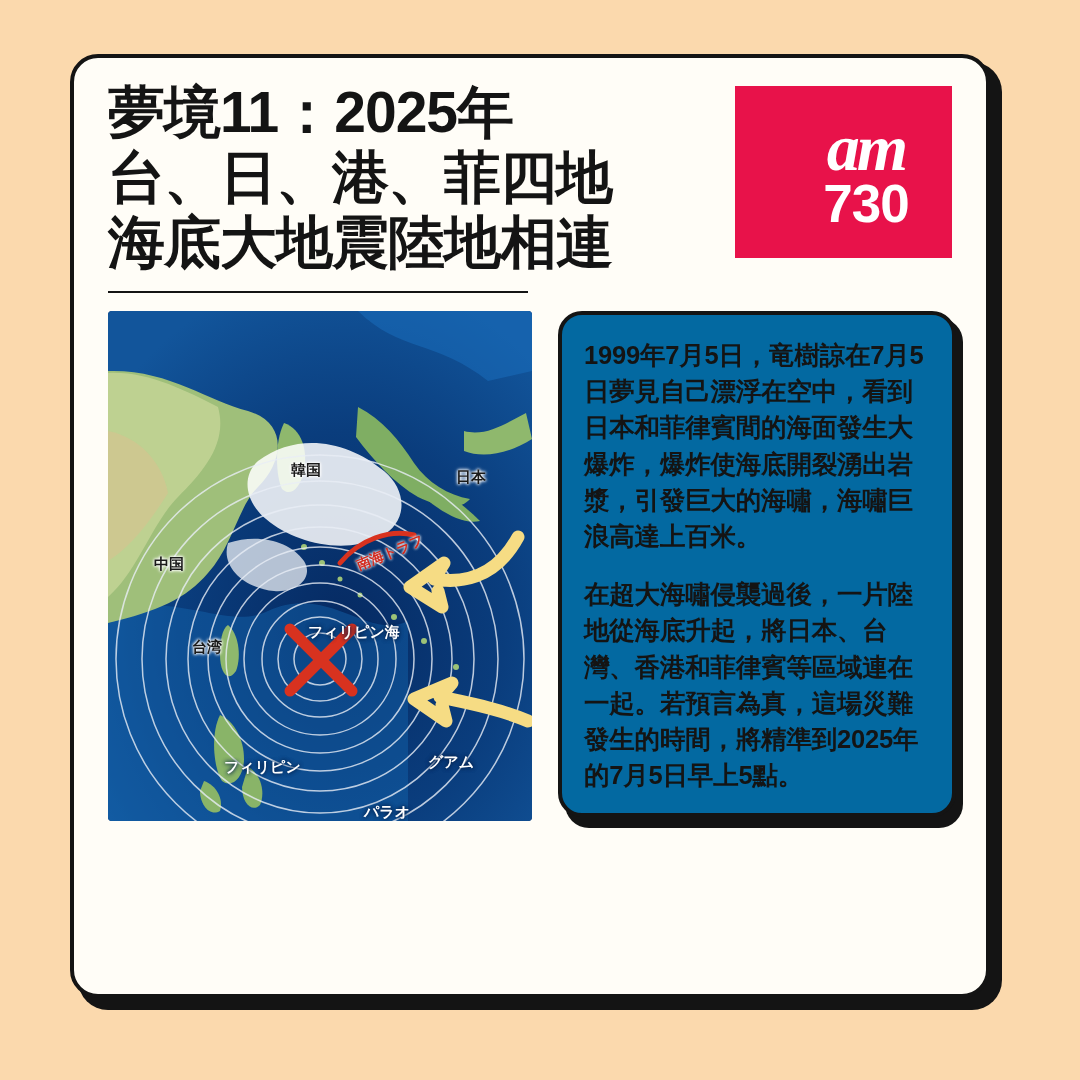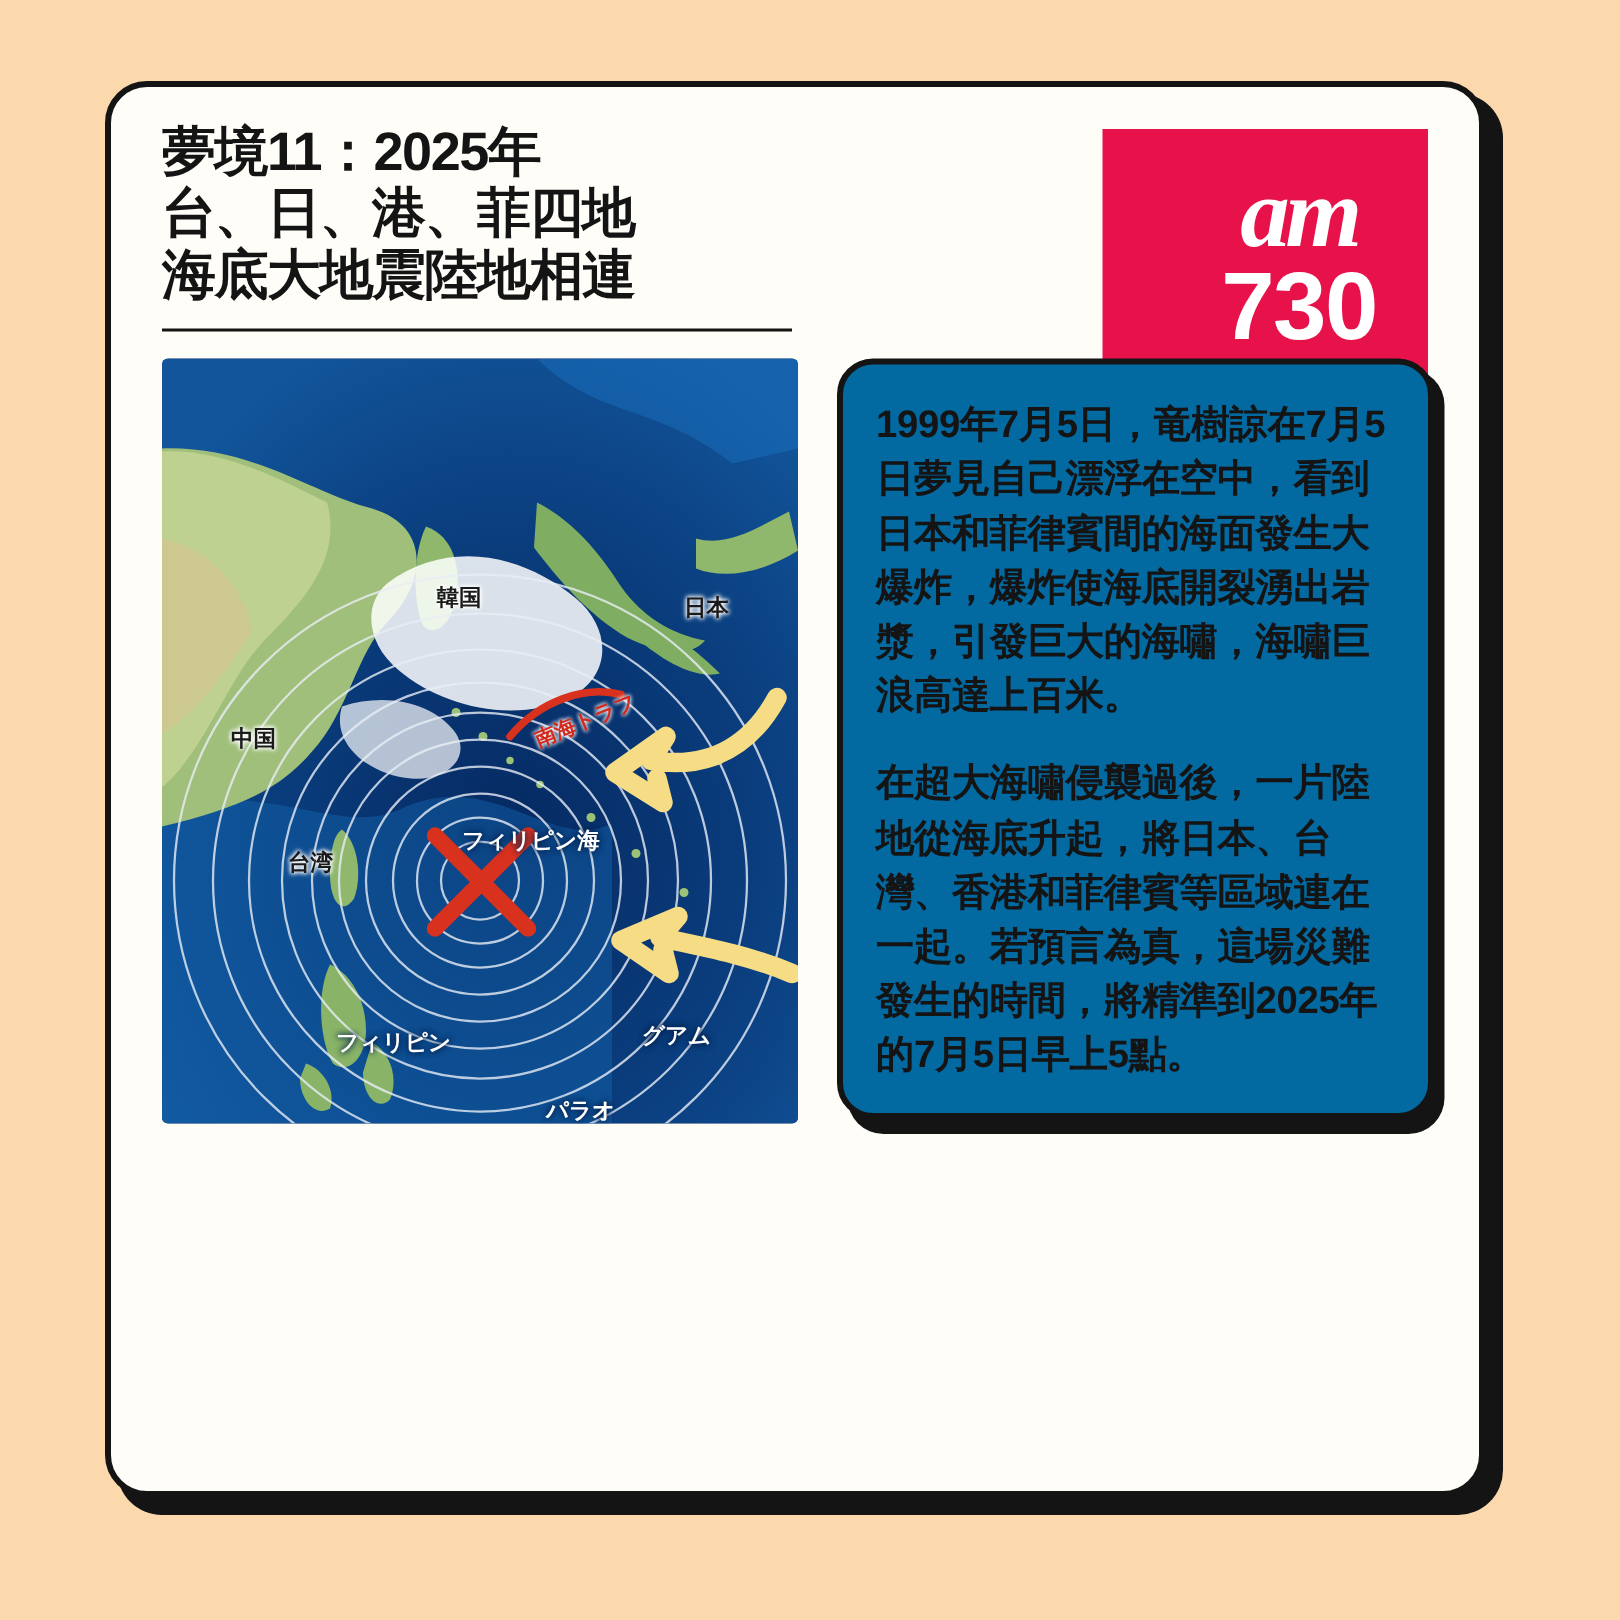--- a/index.html
+++ b/index.html
@@ -76,21 +76,21 @@
     margin: 0 6px;
     color: #141414;
   }
 
   
   .headline-wrap {
     position: relative;
     padding: 22px 34px 0 34px;
   }
   .headline {
-    font-size: 36px;
+    font-size: 57px;
     font-weight: bold;
     line-height: 1.14;
     color: #141414;
     letter-spacing: -1px;
     white-space: pre-line;
     width: 660px;
     font-family: "Liberation Sans", sans-serif;
   }
   .logo {
     position: absolute;
@@ -111,21 +111,21 @@
     font-size: 66px;
     font-weight: bold;
     font-style: italic;
     line-height: 0.92;
     letter-spacing: -3px;
     font-family: "Liberation Serif", serif;
     margin-top: 4px;
   }
   .logo-730 {
     color: #ffffff;
-    font-size: 64px;
+    font-size: 53px;
     font-weight: bold;
     line-height: 0.95;
     letter-spacing: -1px;
     font-family: "Liberation Sans", sans-serif;
   }
 
   .divider {
     margin: 16px 34px 0 34px;
     border-top: 2px solid #141414;
     width: 420px;

